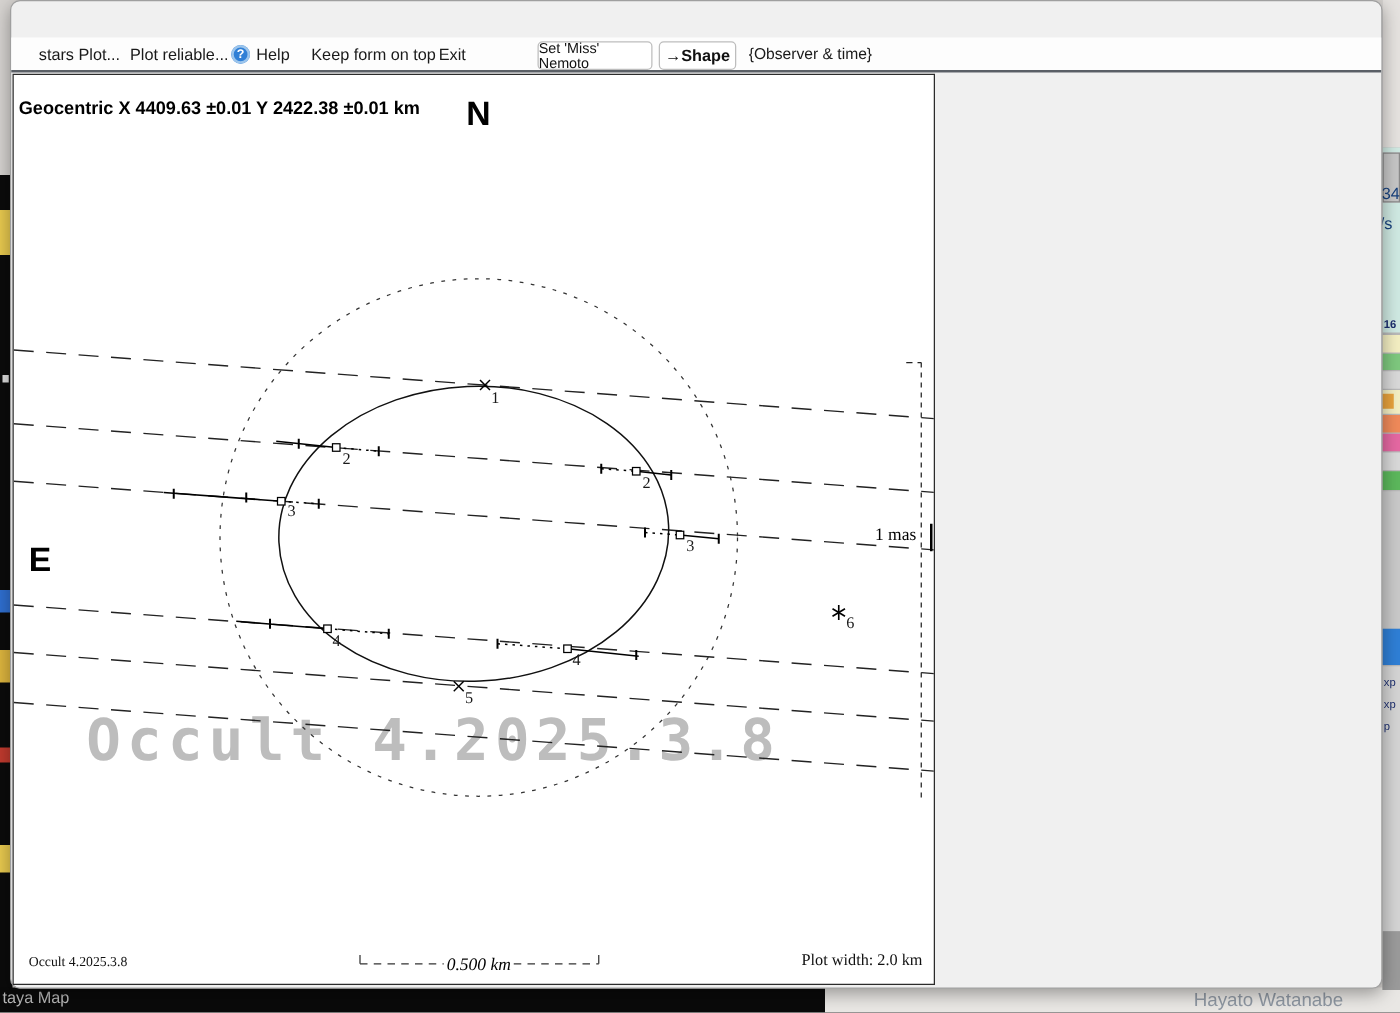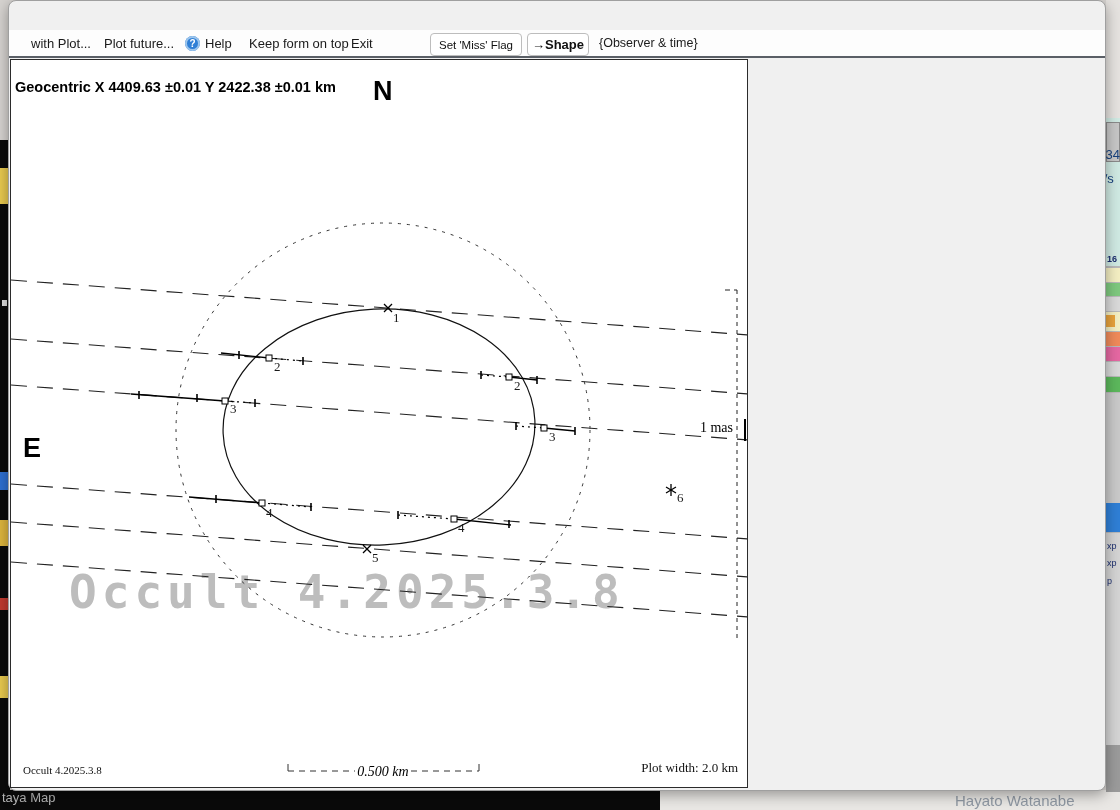--- a/index.html
+++ b/index.html
@@ -116,27 +116,27 @@
     <div class="rb rb-txt" style="top:541px;font-weight:normal;">xp</div>
     <div class="rb rb-txt" style="top:558px;font-weight:normal;">xp</div>
     <div class="rb rb-txt" style="top:576px;font-weight:normal;">p</div>
     <div class="rb" style="top:745px;height:47px;background:#9b9b9b;"></div>
   </div>
 
   <div class="abs" id="win"></div>
 
 
   <div class="abs" id="menubar">
-    <div class="mi" style="left:22px;">with Plot...</div>
-    <div class="mi" style="left:95px;">Plot future...</div>
+    <div class="mi" style="left:22px;">stars Plot...</div>
+    <div class="mi" style="left:95px;">Plot reliable...</div>
     <div class="help-icon">?</div>
     <div class="mi" style="left:196px;">Help</div>
     <div class="mi" style="left:240px;">Keep form on top</div>
     <div class="mi" style="left:342px;">Exit</div>
-    <div class="mbtn" style="left:421px;width:92px;">Set 'Miss' Flag</div>
+    <div class="mbtn" style="left:421px;width:92px;">Set 'Miss' Nemoto</div>
     <div class="mbtn" style="left:518px;width:62px;font-weight:bold;font-size:13px;">→Shape</div>
     <div class="mi" style="left:590px;font-size:12.5px;">{Observer &amp; time}</div>
   </div>
 
   <div class="abs" id="plot">
     <svg id="plotsvg" width="736" height="727" viewBox="0 0 736 727">
         <text x="58" y="548" font-family="DejaVu Sans Mono, monospace" font-size="46" font-weight="bold" fill="#bdbdbd" letter-spacing="5">Occult 4.2025.3.8</text>
         <line x1="0" y1="220" x2="738" y2="275" stroke="#222" stroke-width="1.1" stroke-dasharray="16 10"></line>
         <line x1="0" y1="279" x2="738" y2="334" stroke="#222" stroke-width="1.1" stroke-dasharray="16 10"></line>
         <line x1="0" y1="325" x2="738" y2="380" stroke="#222" stroke-width="1.1" stroke-dasharray="16 10"></line>

